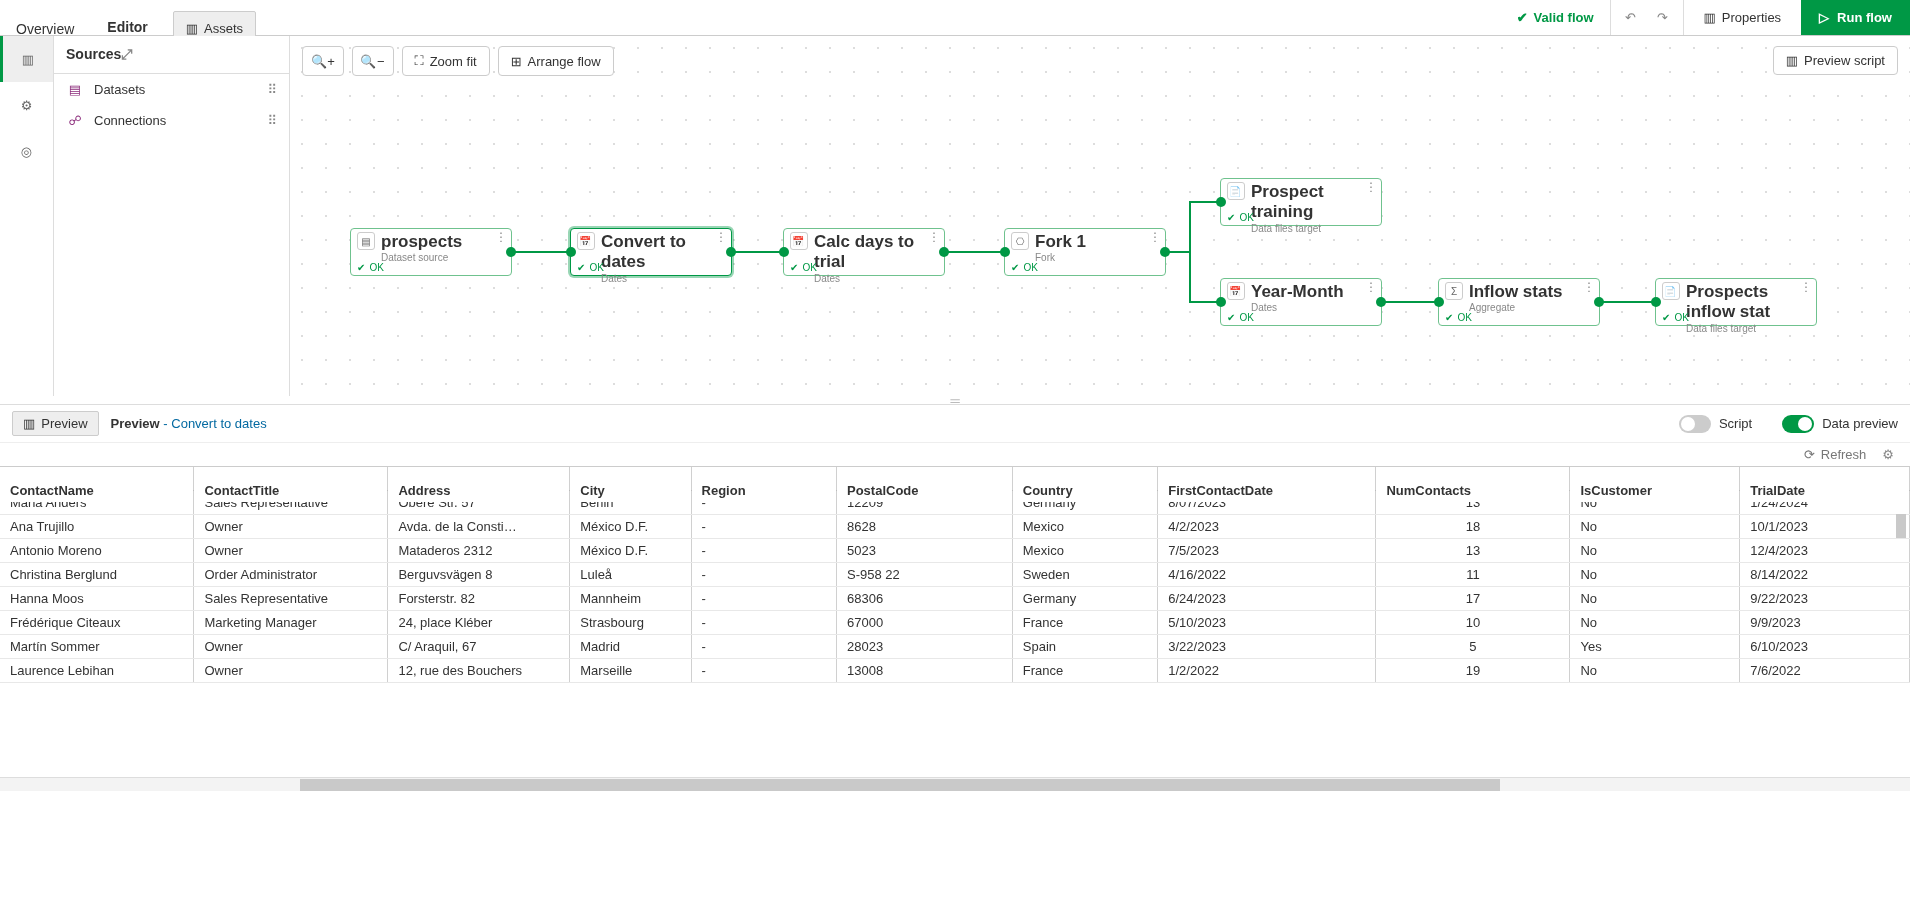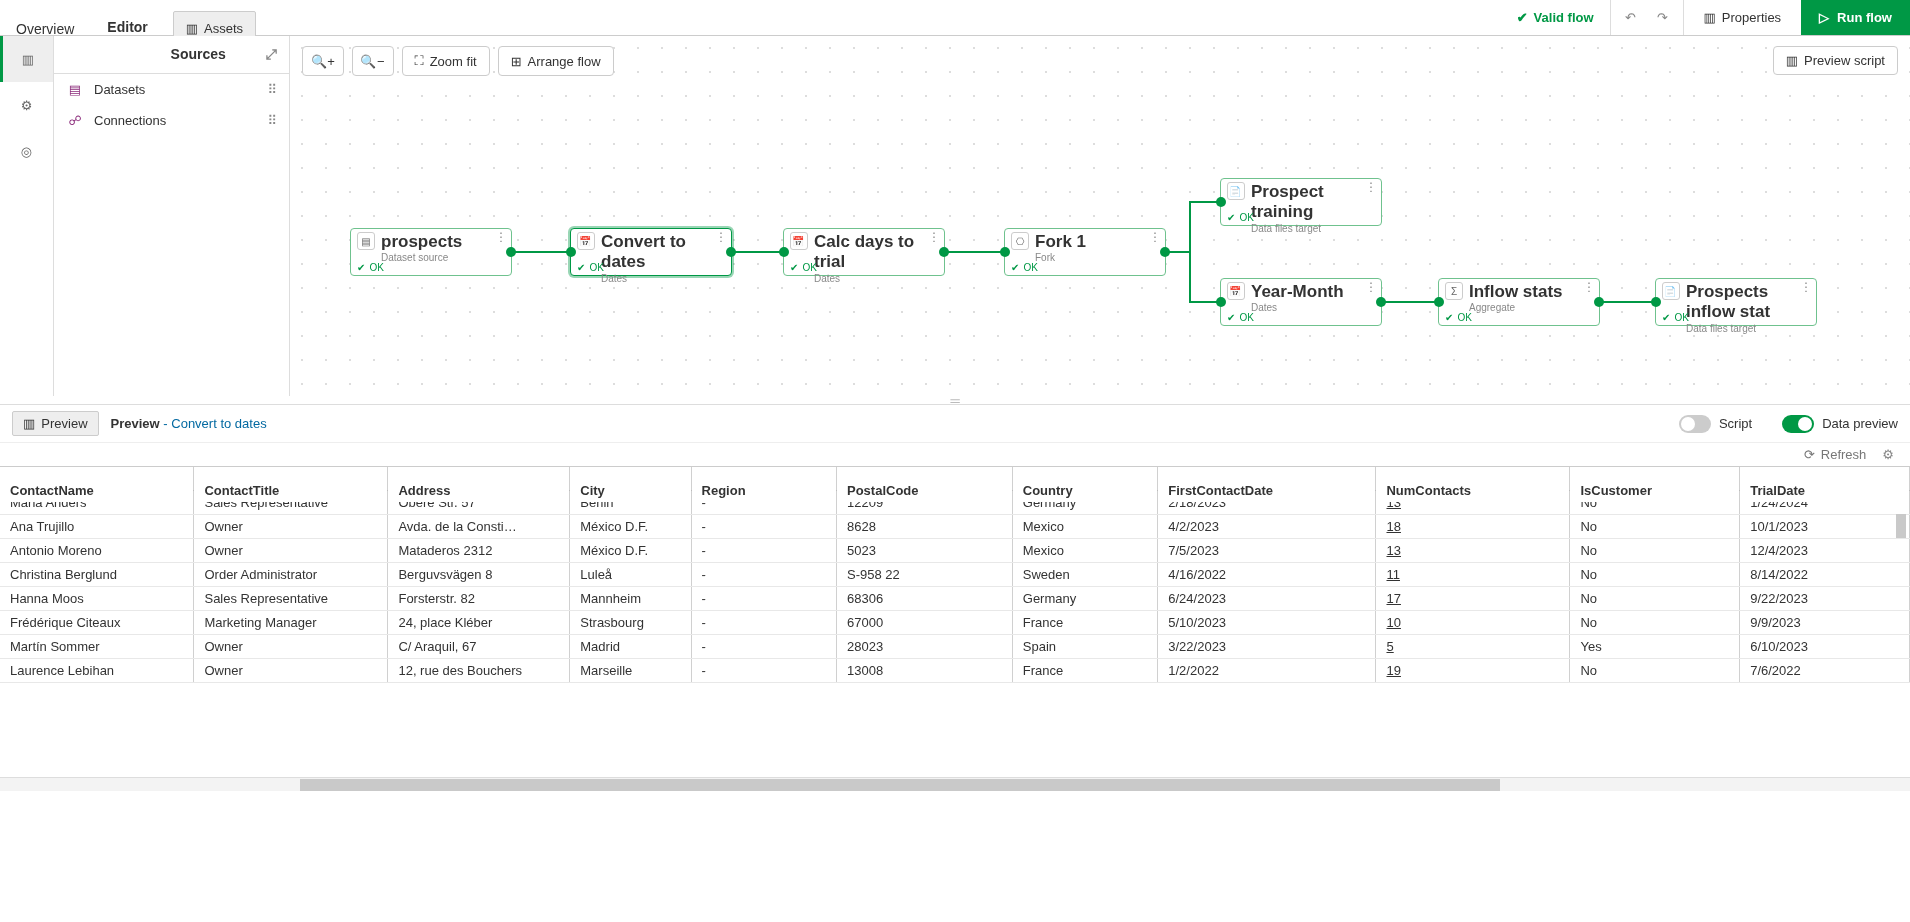--- a/index.html
+++ b/index.html
@@ -124,24 +124,23 @@
     width: 236px;
     border-right: 1px solid #ddd;
     background: #fff;
     display: flex;
     flex-direction: column;
   }
   .sources-header {
     padding: 10px 12px;
     font-weight: 600;
     display: flex;
-    justify-content: flex-end;
+    justify-content: flex-start;
     border-bottom: 1px solid #ddd;
     font-size: 14px;
-    gap: 40px;
   }
   .src-item {
     display: flex;
     align-items: center;
     padding: 8px 12px;
     justify-content: space-between;
     cursor: pointer;
   }
   .src-item .left {
     display: flex;
@@ -318,21 +317,21 @@
     white-space: nowrap;
     overflow: hidden;
     text-overflow: ellipsis;
   }
   th {
     background: #fff;
     font-weight: 600;
     border-bottom: 1px solid #bbb;
     position: sticky; top: 12px;
   }
-  td.num { text-align: left; text-decoration: underline; }
+  td.num { text-align: center; }
 
   .hscroll {
     height: 14px;
     background: #f3f3f3;
     position: relative;
     border-top:1px solid #ddd;
   }
   .hscroll .thumb {
     position:absolute;
     height: 12px; top:1px;
@@ -639,21 +638,21 @@
       </thead>
     <tbody id="tbody">
         <tr>
           <td>Maria Anders</td>
           <td>Sales Representative</td>
           <td>Obere Str. 57</td>
           <td>Berlin</td>
           <td>-</td>
           <td>12209</td>
           <td>Germany</td>
-          <td>2/18/2023</td>
+          <td>8/07/2023</td>
           <td class="num">13</td>
           <td>No</td>
           <td>1/24/2024</td>
         </tr>
         <tr>
           <td>Ana Trujillo</td>
           <td>Owner</td>
           <td>Avda. de la Consti…</td>
           <td>México D.F.</td>
           <td>-</td>

